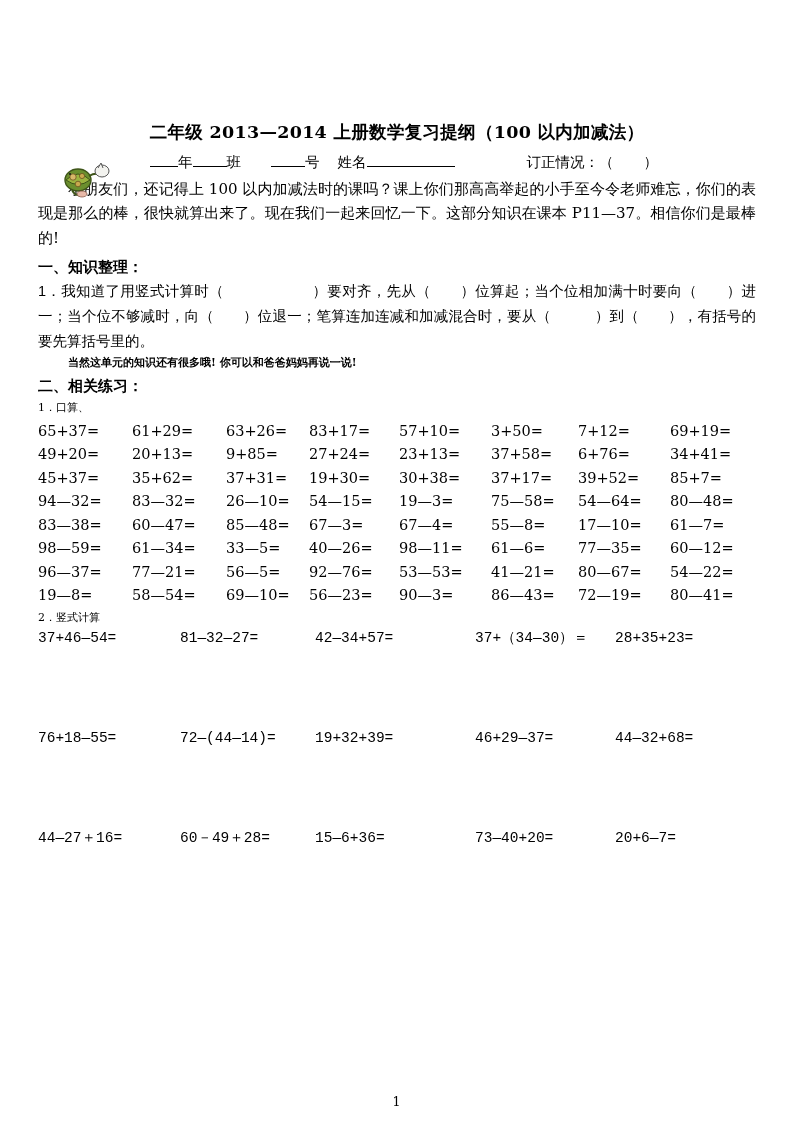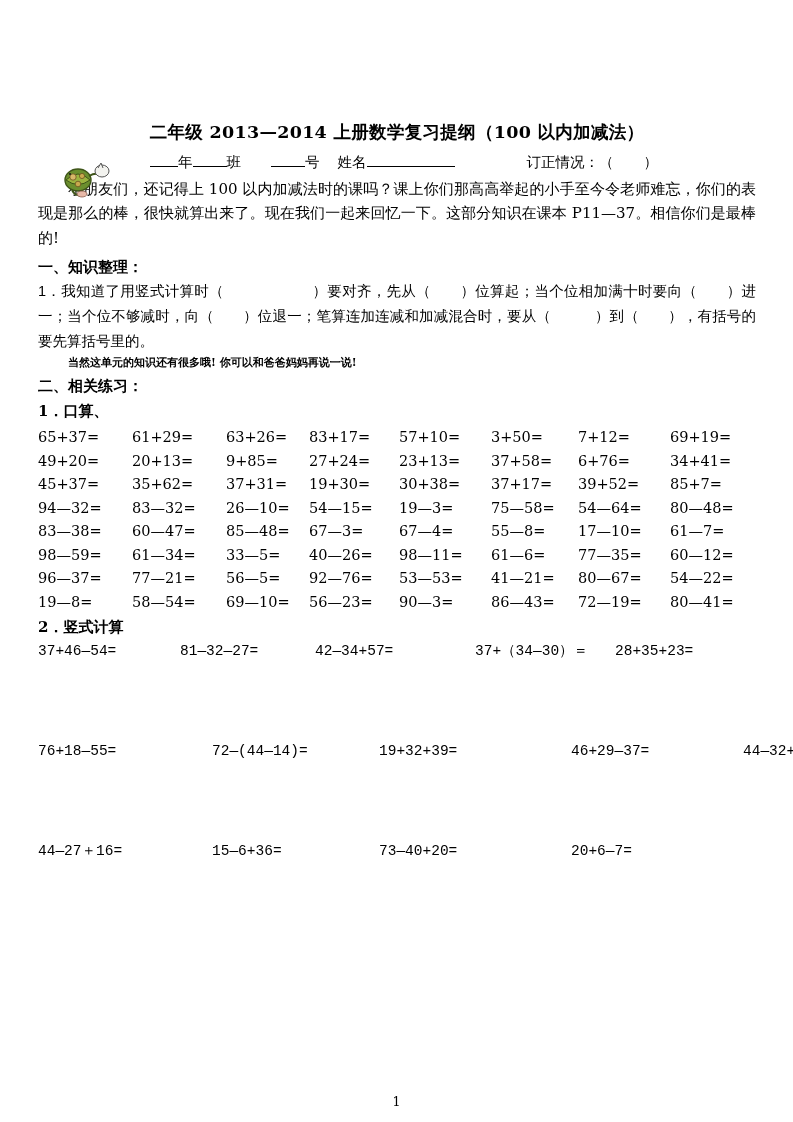--- a/index.html
+++ b/index.html
@@ -95,22 +95,22 @@
   
   .sec-head {
     font-family: "DejaVu Serif", "Liberation Serif", serif;
     font-weight: bold;
     font-size: 15px;
     line-height: 1.6;
     margin: 2px 0 0 0;
   }
   .sub-head {
     font-family: "DejaVu Serif", "Liberation Serif", serif;
-    font-weight: bold;
-    font-size: 15px;
+    font-weight: normal;
+    font-size: 11px;
     line-height: 1.6;
     margin: 1px 0 1px 0;
   }
   .kb-item {
     font-family: Liberation Sans, sans-serif;
     font-size: 14.5px;
     line-height: 1.72;
     text-align: justify;
     text-justify: inter-ideograph;
     margin: 0;
@@ -143,21 +143,21 @@
   .vert-block { margin-top: 2px; }
   .vert-row {
     display: grid;
     grid-template-columns: 142px 135px 160px 140px 140px;
     font-family: Liberation Mono, monospace;
     font-size: 14.5px;
     line-height: 1.5;
     white-space: nowrap;
     height: 100px;
   }
-  .vert-row.r2 { height: 100px; gap: 32px; }
+  .vert-row.r2 { height: 100px; }
   .vert-cell { padding: 0; }
 
   
   .page-number {
     position: absolute;
     left: 0;
     top: 1070px;
     width: 793px;
     text-align: center;
     font-family: "DejaVu Serif", "Liberation Serif", serif;
@@ -310,20 +310,21 @@
       </div>
       <div class="vert-row r2">
         <span class="vert-cell">76+18—55=</span>
         <span class="vert-cell">72—(44—14)=</span>
         <span class="vert-cell">19+32+39=</span>
         <span class="vert-cell">46+29—37=</span>
         <span class="vert-cell">44—32+68=</span>
       </div>
       <div class="vert-row r2">
         <span class="vert-cell">44—27＋16=</span>
+        <span class="vert-cell">60－49＋28=</span>
         <span class="vert-cell">15—6+36=</span>
         <span class="vert-cell">73—40+20=</span>
         <span class="vert-cell">20+6—7=</span>
       </div>
     </div>
 
   </div>
 
   <div class="page-number">1</div>
 </div>

